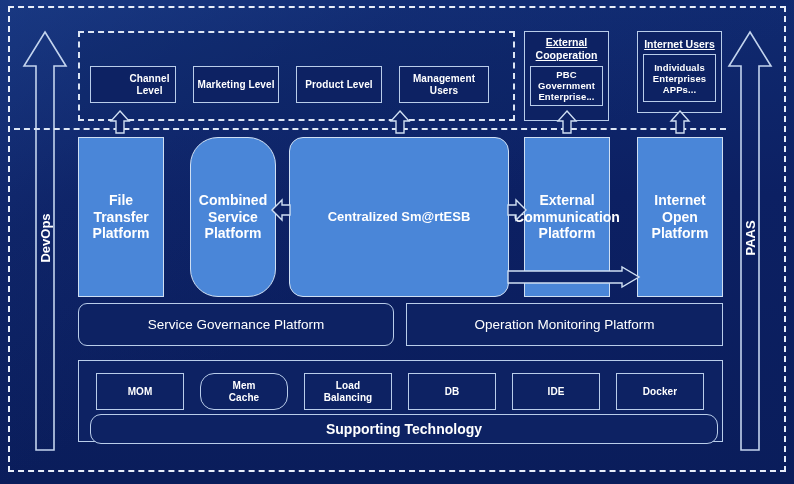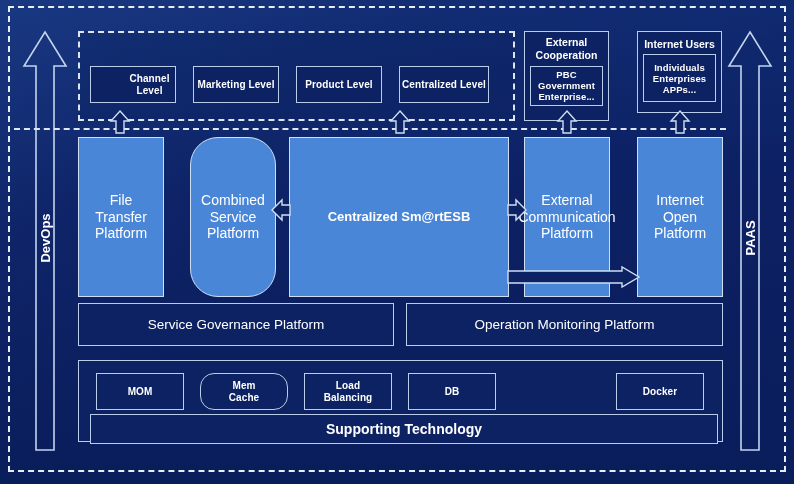--- a/index.html
+++ b/index.html
@@ -55,22 +55,22 @@
     box-sizing: border-box;
     border: 2px dashed #dde6f5;
     background: rgba(11,32,92,0.30);
   }
 
   
   .t-small   { font-size: 10px; font-weight: bold; letter-spacing: .1px; }
   .t-tiny    { font-size: 9.5px; font-weight: bold; letter-spacing: .1px; }
   .t-mid     { font-size: 13.5px; font-weight: normal; }
   .t-mid-b   { font-size: 13px; font-weight: bold; }
-  .t-big     { font-size: 14px; font-weight: normal; text-align: right; }
-  .t-head    { font-size: 10.5px; font-weight: bold; }
+  .t-big     { font-size: 14px; font-weight: bold; text-align: right; }
+  .t-head    { font-size: 10.5px; font-weight: bold; text-decoration: underline; }
 
   
   .vert-arrow {
     position: absolute;
   }
   .vert-arrow svg { display: block; }
   .vert-label {
     position: absolute;
     font-size: 13px;
     font-weight: bold;
@@ -118,21 +118,21 @@
   <div class="box dark-box t-small" style="left:90px; top:66px; width:86px; height:37px;padding-left:33px;">
     <span>Channel Level</span>
   </div>
   <div class="box dark-box t-small" style="left:193px; top:66px; width:86px; height:37px;">
     <span>Marketing Level</span>
   </div>
   <div class="box dark-box t-small" style="left:296px; top:66px; width:86px; height:37px;">
     <span>Product Level</span>
   </div>
   <div class="box dark-box t-small" style="left:399px; top:66px; width:90px; height:37px;">
-    <span>Centralized Level</span>
+    <span>Management Users</span>
   </div>
 
   <div class="box dark-box" style="left:524px; top:31px; width:85px; height:90px; flex-direction:column; justify-content:flex-start; padding-top:4px;">
     <div class="t-head" style="line-height:1.22; width:100%;">
       <span>External Cooperation</span>
     </div>
     <div class="box dark-box t-tiny" style="position:static; margin-top:4px; width:73px; height:40px; font-weight:bold;">
       <span>PBC Government Enterprise...</span>
     </div>
   </div>
@@ -174,21 +174,21 @@
     <span>Transfer</span>
     <span>Platform</span>
   </div>
 
   <div class="box light-box t-big" style="left:190px; top:137px; width:86px; height:160px; flex-direction:column;border-radius:28px;">
     <span>Combined</span>
     <span>Service</span>
     <span>Platform</span>
   </div>
 
-  <div class="box light-box t-mid-b" style="left:289px; top:137px; width:220px; height:160px; flex-direction:column;">
+  <div class="box light-box t-mid-b" style="left:289px; top:137px; width:220px; height:160px; flex-direction:column;border-radius:14px;">
     <span>Centralized Sm@rtESB</span>
   </div>
 
   <div class="box light-box t-big" style="left:524px; top:137px; width:86px; height:160px; flex-direction:column;">
     <span>External</span>
     <span>Communication</span>
     <span>Platform</span>
   </div>
 
   <div class="box light-box t-big" style="left:637px; top:137px; width:86px; height:160px; flex-direction:column;">
@@ -208,21 +208,21 @@
       <polygon points="19,12 9,2 9,7 1,7 1,17 9,17 9,22" fill="#0d2263" stroke="#cfdff3" stroke-width="1.4"></polygon>
     </svg>
   </div>
 
   <div class="conn" style="left:508px; top:266px;">
     <svg width="132" height="24" viewBox="0 0 132 24">
       <polygon points="0,5 114,5 114,1 131,11 114,21 114,17 0,17" fill="#0d2263" stroke="#cfdff3" stroke-width="1.4"></polygon>
     </svg>
   </div>
 
-  <div class="box dark-box t-mid" style="left:78px; top:303px; width:316px; height:43px;">
+  <div class="box dark-box t-mid" style="left:78px; top:303px; width:316px; height:43px;border-radius:9px;">
     <span>Service Governance Platform</span>
   </div>
   <div class="box dark-box t-mid" style="left:406px; top:303px; width:317px; height:43px;">
     <span>Operation Monitoring Platform</span>
   </div>
 
   <div class="box dark-box" style="left:78px; top:360px; width:645px; height:82px;"></div>
 
   <div class="box dark-box t-small" style="left:96px; top:373px; width:88px; height:37px; flex-direction:column;">
     <span>MOM</span>
@@ -231,21 +231,24 @@
     <span>Mem</span>
     <span>Cache</span>
   </div>
   <div class="box dark-box t-small" style="left:304px; top:373px; width:88px; height:37px; flex-direction:column;">
     <span>Load</span>
     <span>Balancing</span>
   </div>
   <div class="box dark-box t-small" style="left:408px; top:373px; width:88px; height:37px; flex-direction:column;justify-content:center;">
     <span>DB</span>
   </div>
+  <div class="box dark-box t-small" style="left:512px; top:373px; width:88px; height:37px; flex-direction:column;">
+    <span>IDE</span>
+  </div>
   <div class="box dark-box t-small" style="left:616px; top:373px; width:88px; height:37px; flex-direction:column;">
     <span>Docker</span>
   </div>
 
-  <div class="box dark-box t-mid-b" style="left:90px; top:414px; width:628px; height:30px; font-size:14px;">
+  <div class="box dark-box t-mid-b" style="left:90px; top:414px; width:628px; height:30px; font-size:14px;border-radius:11px;">
     <span>Supporting Technology</span>
   </div>
 
 </div>
 
 </body></html>

